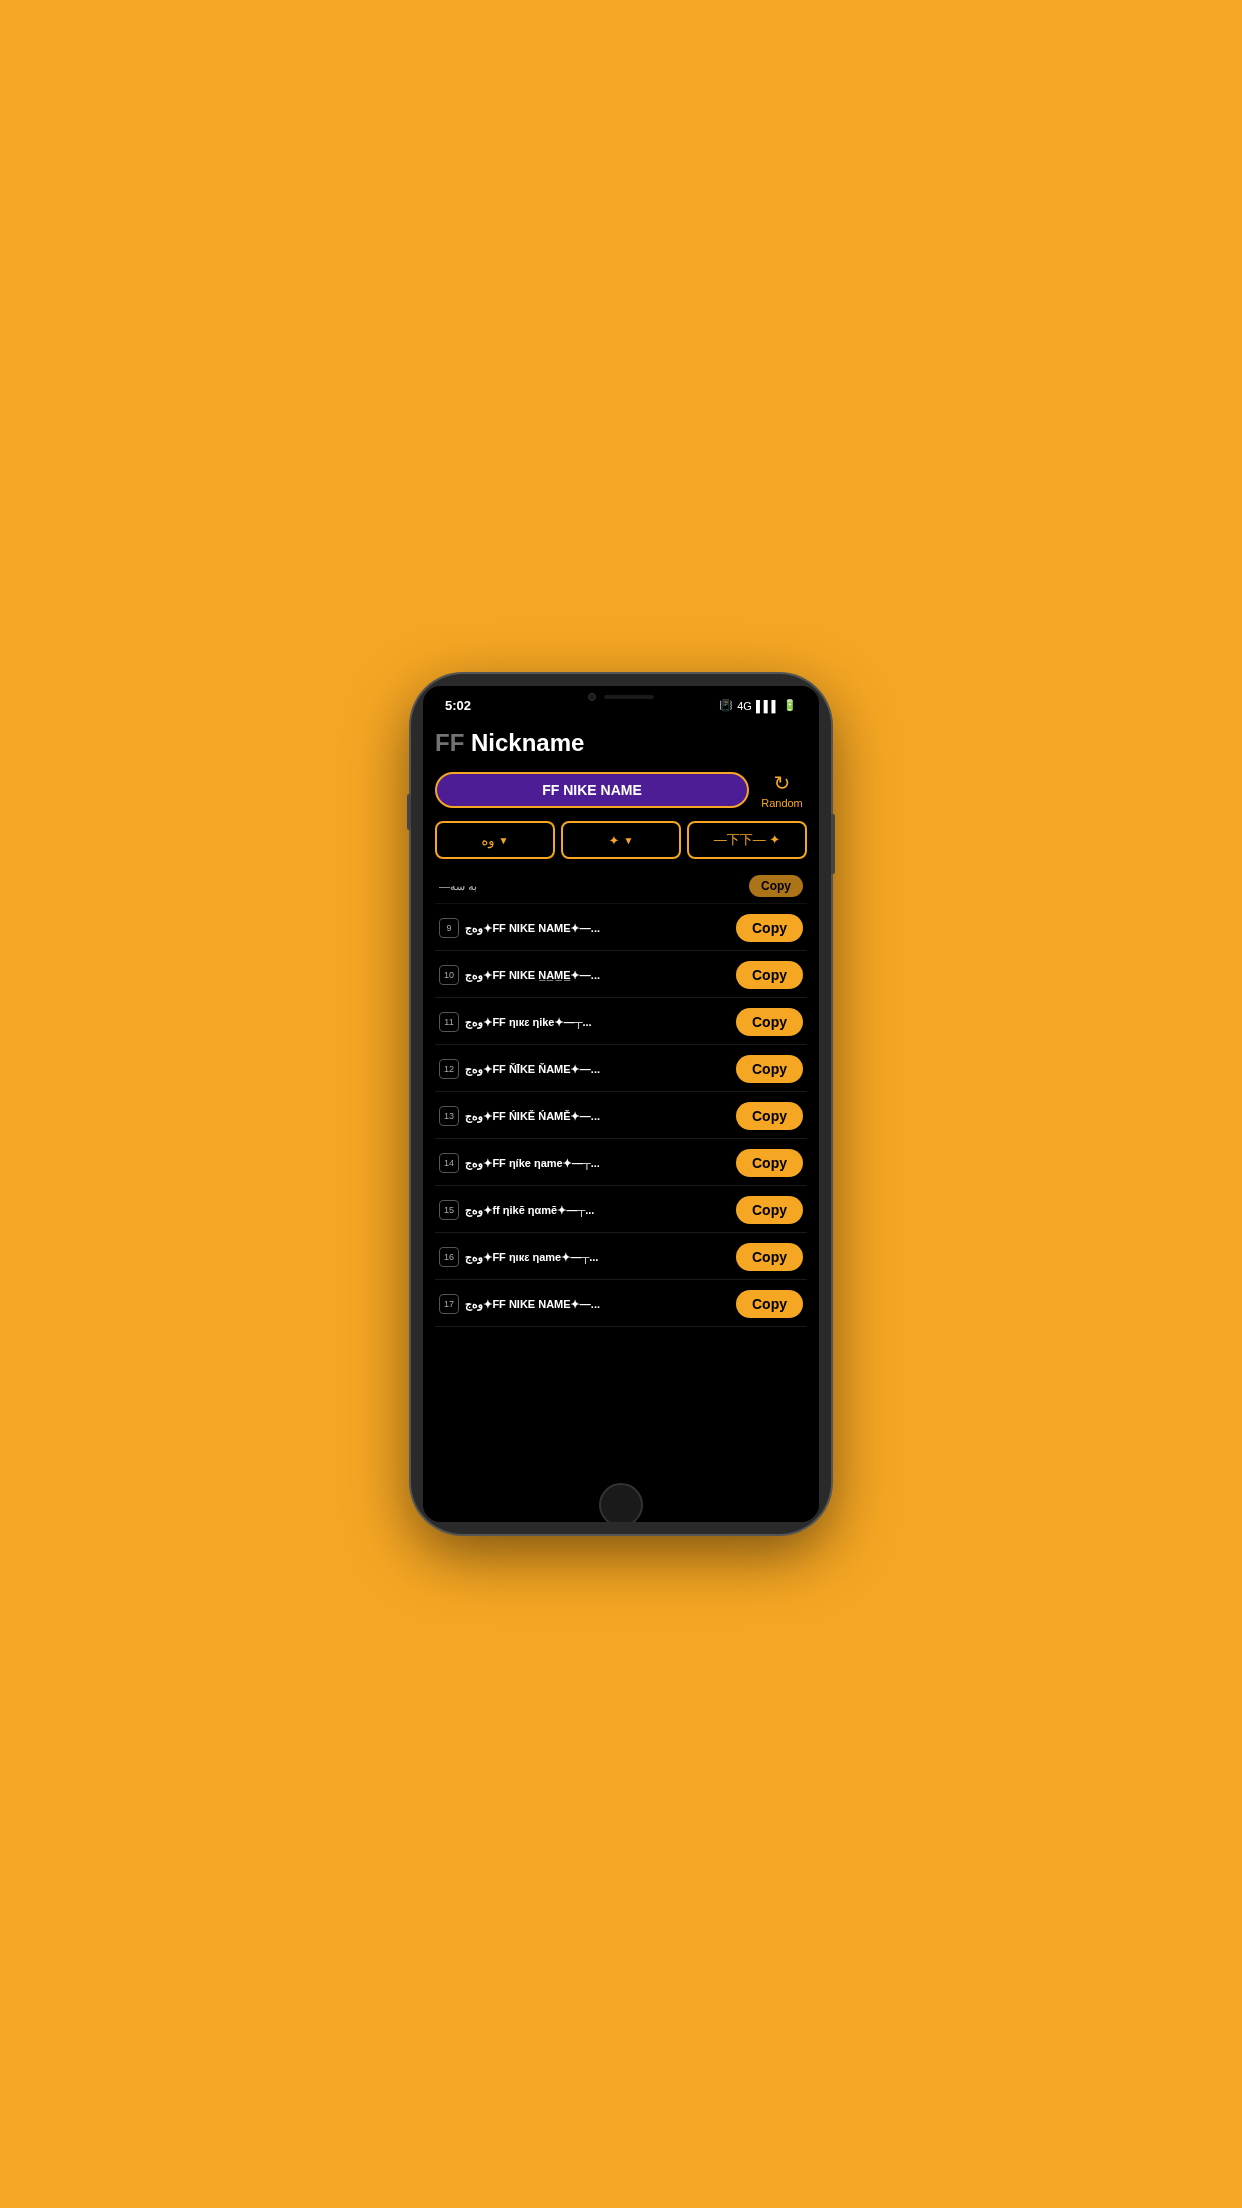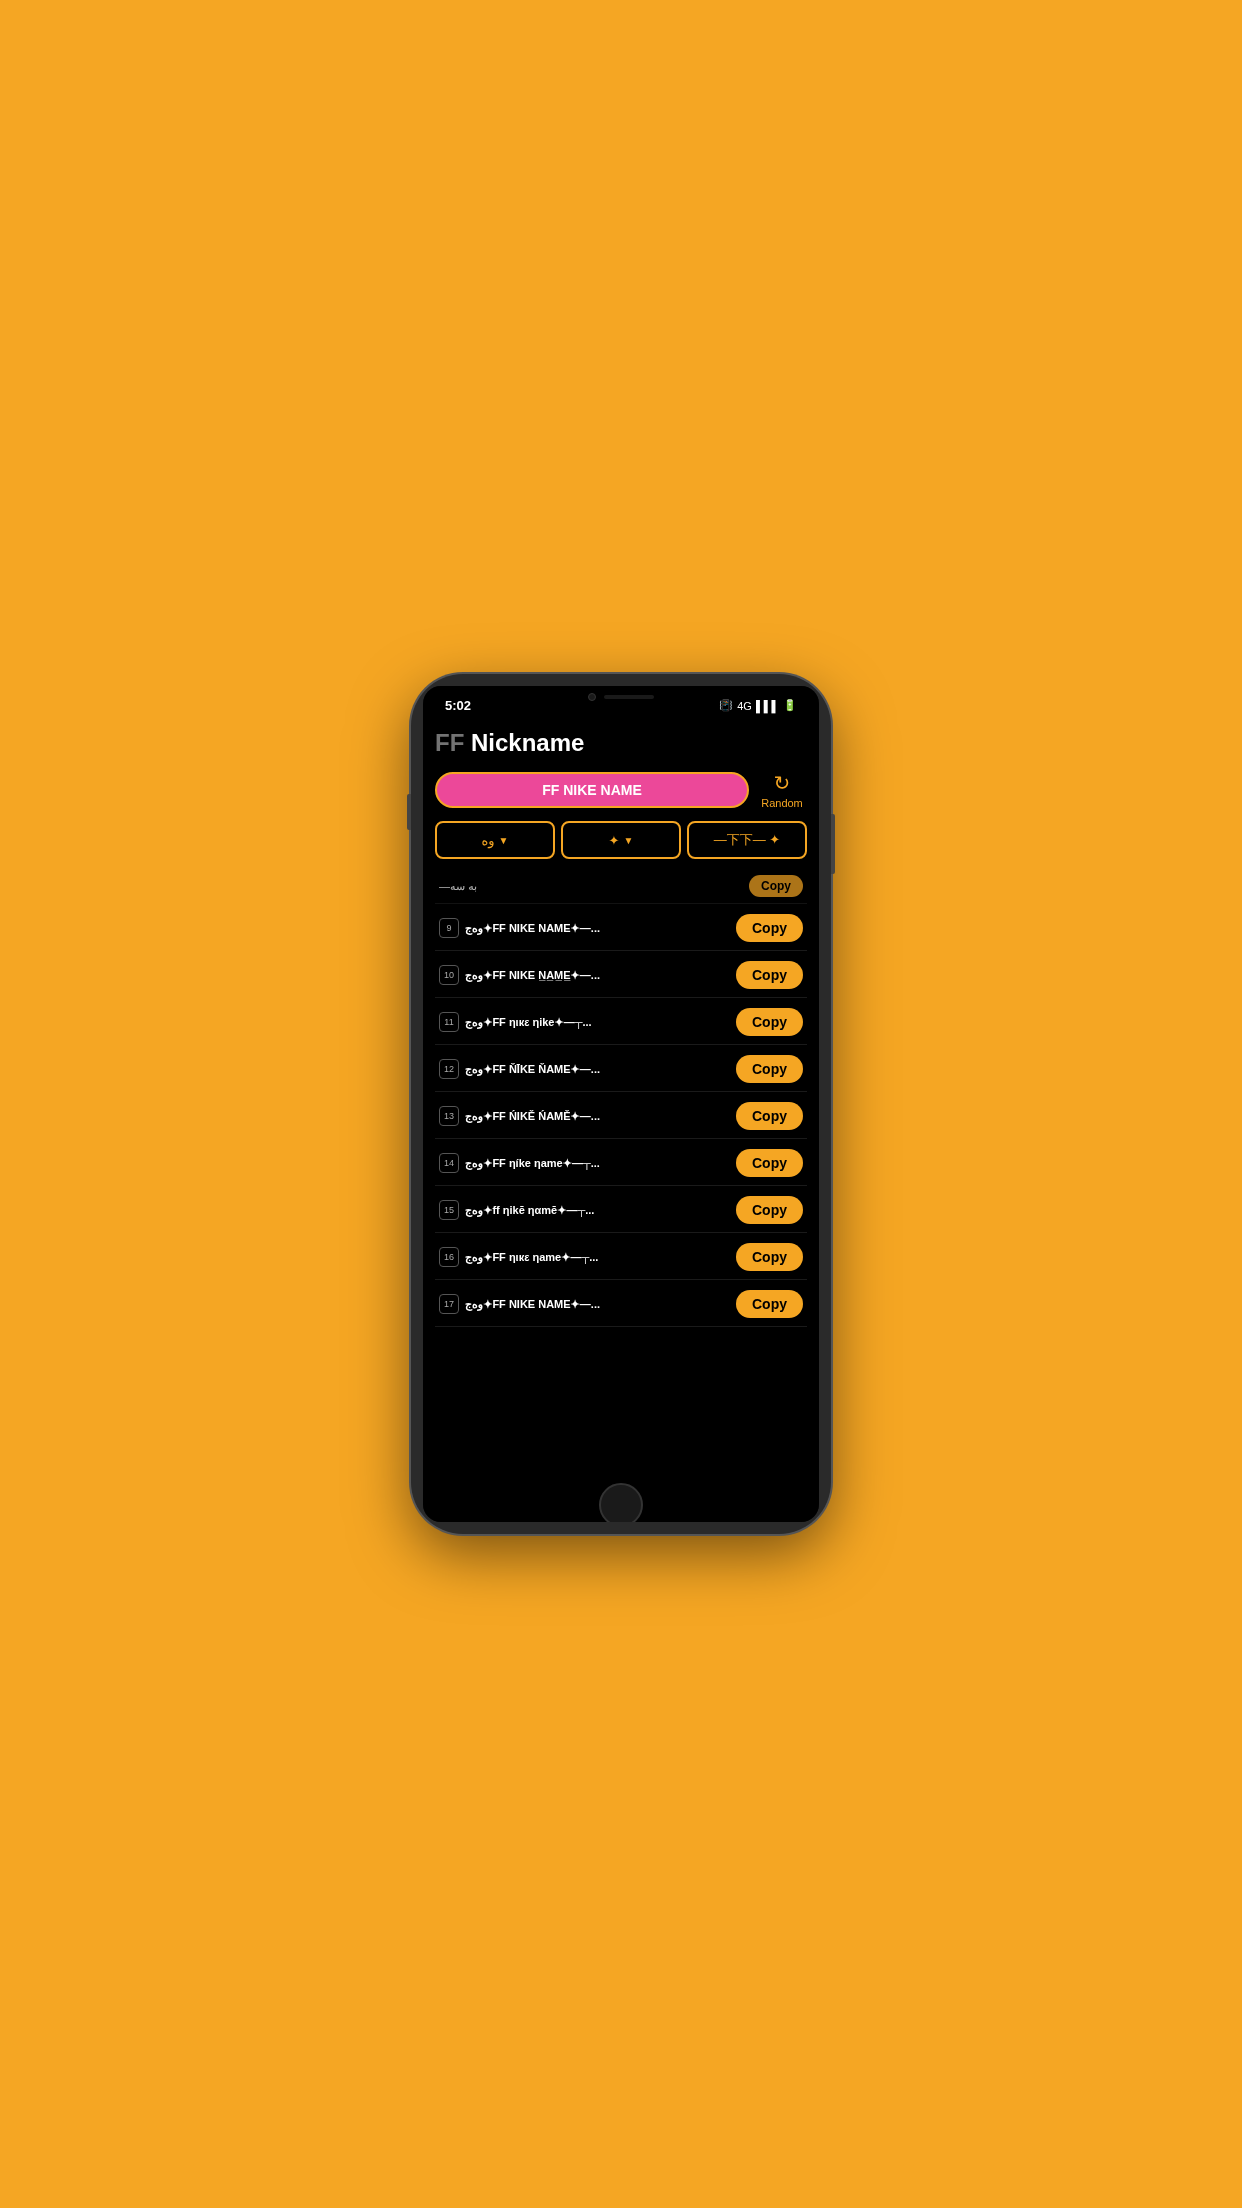--- a/index.html
+++ b/index.html
@@ -112,21 +112,21 @@
       align-items: center;
       gap: 8px;
       margin-bottom: 12px;
     }
 
     .search-input-box {
       flex: 1;
       border: 2px solid #F5A623;
       border-radius: 24px;
       padding: 8px 16px;
-      background: #ec4899;
+      background: #4c1d95;
       color: #fff;
       font-size: 14px;
       font-weight: 700;
       text-align: center;
     }
 
     .random-btn {
       display: flex;
       flex-direction: column;
       align-items: center;

